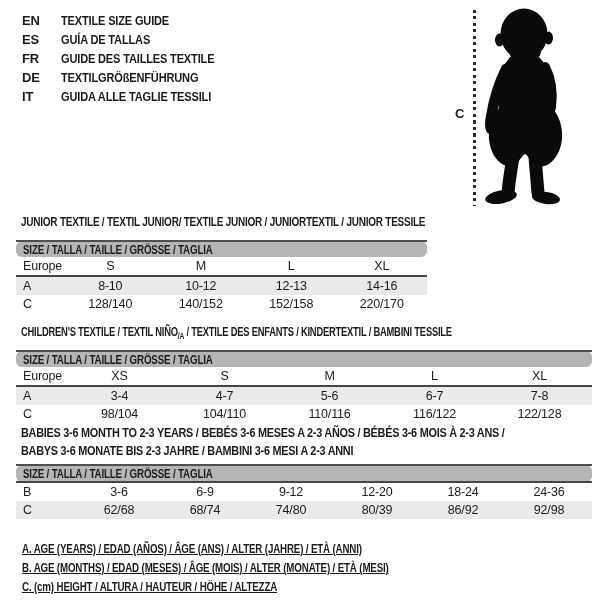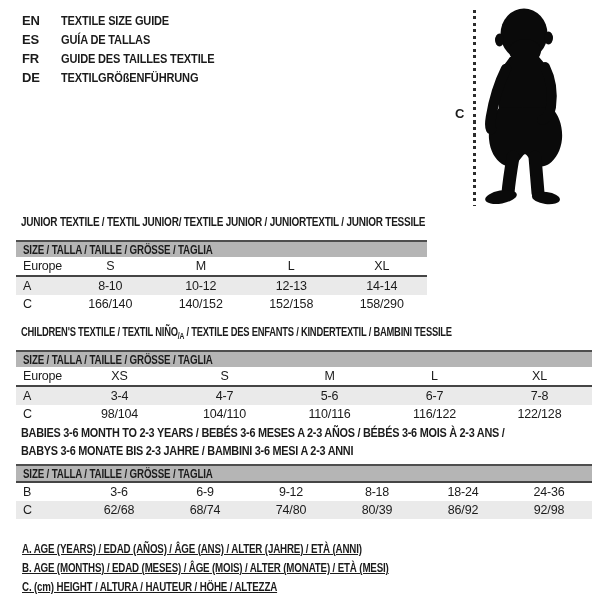--- a/index.html
+++ b/index.html
@@ -41,21 +41,21 @@
     font-size:12.5px;letter-spacing:-0.2px;
   }
   #t1{top:240px;width:411px;}
   #t2{top:350px;width:576px;}
   #t3{top:464px;width:576px;}
   .col-lbl-1{width:49px;} .col-lbl-2{width:51px;} .col-lbl-3{width:60px;}
   .size-table td{padding:0;height:18px;text-align:center;vertical-align:middle;}
   .size-table td:first-child{text-align:left;padding-left:7px;}
   .band td{
     background:#b5b5b5;text-align:left;padding-left:7px;font-weight:bold;
-    height:15px;border-top:2px solid #4e4e4e;
+    height:15px;border-top:2px solid #4e4e4e;border-radius:6px;
   }
   .band-text{display:inline-block;transform:scaleX(0.78);transform-origin:left center;white-space:nowrap;}
   .hdr-row td{border-bottom:2px solid #454545;margin-left:22px;}
   .band-rule td{border-bottom:2px solid #454545;}
   .alt td{background:#eaeaea;}
 
   
   .footnotes{position:absolute;left:22px;top:542px;text-decoration:underline;}
   .footnote{height:19px;font-weight:bold;font-size:12.5px;letter-spacing:-0.2px;white-space:nowrap;transform:scaleX(0.78);transform-origin:left center;}
 </style>
@@ -73,20 +73,24 @@
       <span class="lang-code">ES</span>
       <span class="lang-title">GUÍA DE TALLAS</span>
     </div>
     <div class="lang-row">
       <span class="lang-code">FR</span>
       <span class="lang-title">GUIDE DES TAILLES TEXTILE</span>
     </div>
     <div class="lang-row">
       <span class="lang-code">DE</span>
       <span class="lang-title">TEXTILGRÖßENFÜHRUNG</span>
+    </div>
+    <div class="lang-row">
+      <span class="lang-code">IT</span>
+      <span class="lang-title">GUIDA ALLE TAGLIE TESSILI</span>
     </div>
   </div>
 
   <div class="dotted-line"></div>
   <span class="c-label">C</span>
   <svg class="silhouette" width="90" height="200" viewBox="0 0 90 200" fill="#0a0a0a" stroke="none">
 
     <ellipse cx="42" cy="27" rx="23.5" ry="25.5"></ellipse>
     <ellipse cx="17.5" cy="33" rx="4.5" ry="6.5"></ellipse>
     <ellipse cx="66.5" cy="31" rx="4.5" ry="6.5"></ellipse>
@@ -124,28 +128,28 @@
       <td>S</td>
       <td>M</td>
       <td>L</td>
       <td>XL</td>
     </tr>
     <tr class="alt">
       <td>A</td>
       <td>8-10</td>
       <td>10-12</td>
       <td>12-13</td>
-      <td>14-14</td>
+      <td>14-16</td>
     </tr>
     <tr>
       <td>C</td>
-      <td>166/140</td>
+      <td>128/140</td>
       <td>140/152</td>
       <td>152/158</td>
-      <td>158/290</td>
+      <td>220/170</td>
     </tr>
   </tbody>
     </table>
 
   <h2 id="t2-title" class="tbl-title"><span>CHILDREN'S TEXTILE / TEXTIL NIÑO</span><span class="sub">/A</span><span> / TEXTILE DES ENFANTS / KINDERTEXTIL / BAMBINI TESSILE</span></h2>
   <table id="t2" class="size-table">
     <colgroup>
         <col class="col-lbl-2">
         <col>
         <col>
@@ -200,21 +204,21 @@
       </colgroup>
     <tbody>
         <tr class="band band-rule">
       <td colspan="7"><span class="band-text">SIZE / TALLA / TAILLE / GRÖSSE / TAGLIA</span></td>
     </tr>
     <tr>
       <td>B</td>
       <td>3-6</td>
       <td>6-9</td>
       <td>9-12</td>
-      <td>8-18</td>
+      <td>12-20</td>
       <td>18-24</td>
       <td>24-36</td>
     </tr>
     <tr class="alt">
       <td>C</td>
       <td>62/68</td>
       <td>68/74</td>
       <td>74/80</td>
       <td>80/39</td>
       <td>86/92</td>

